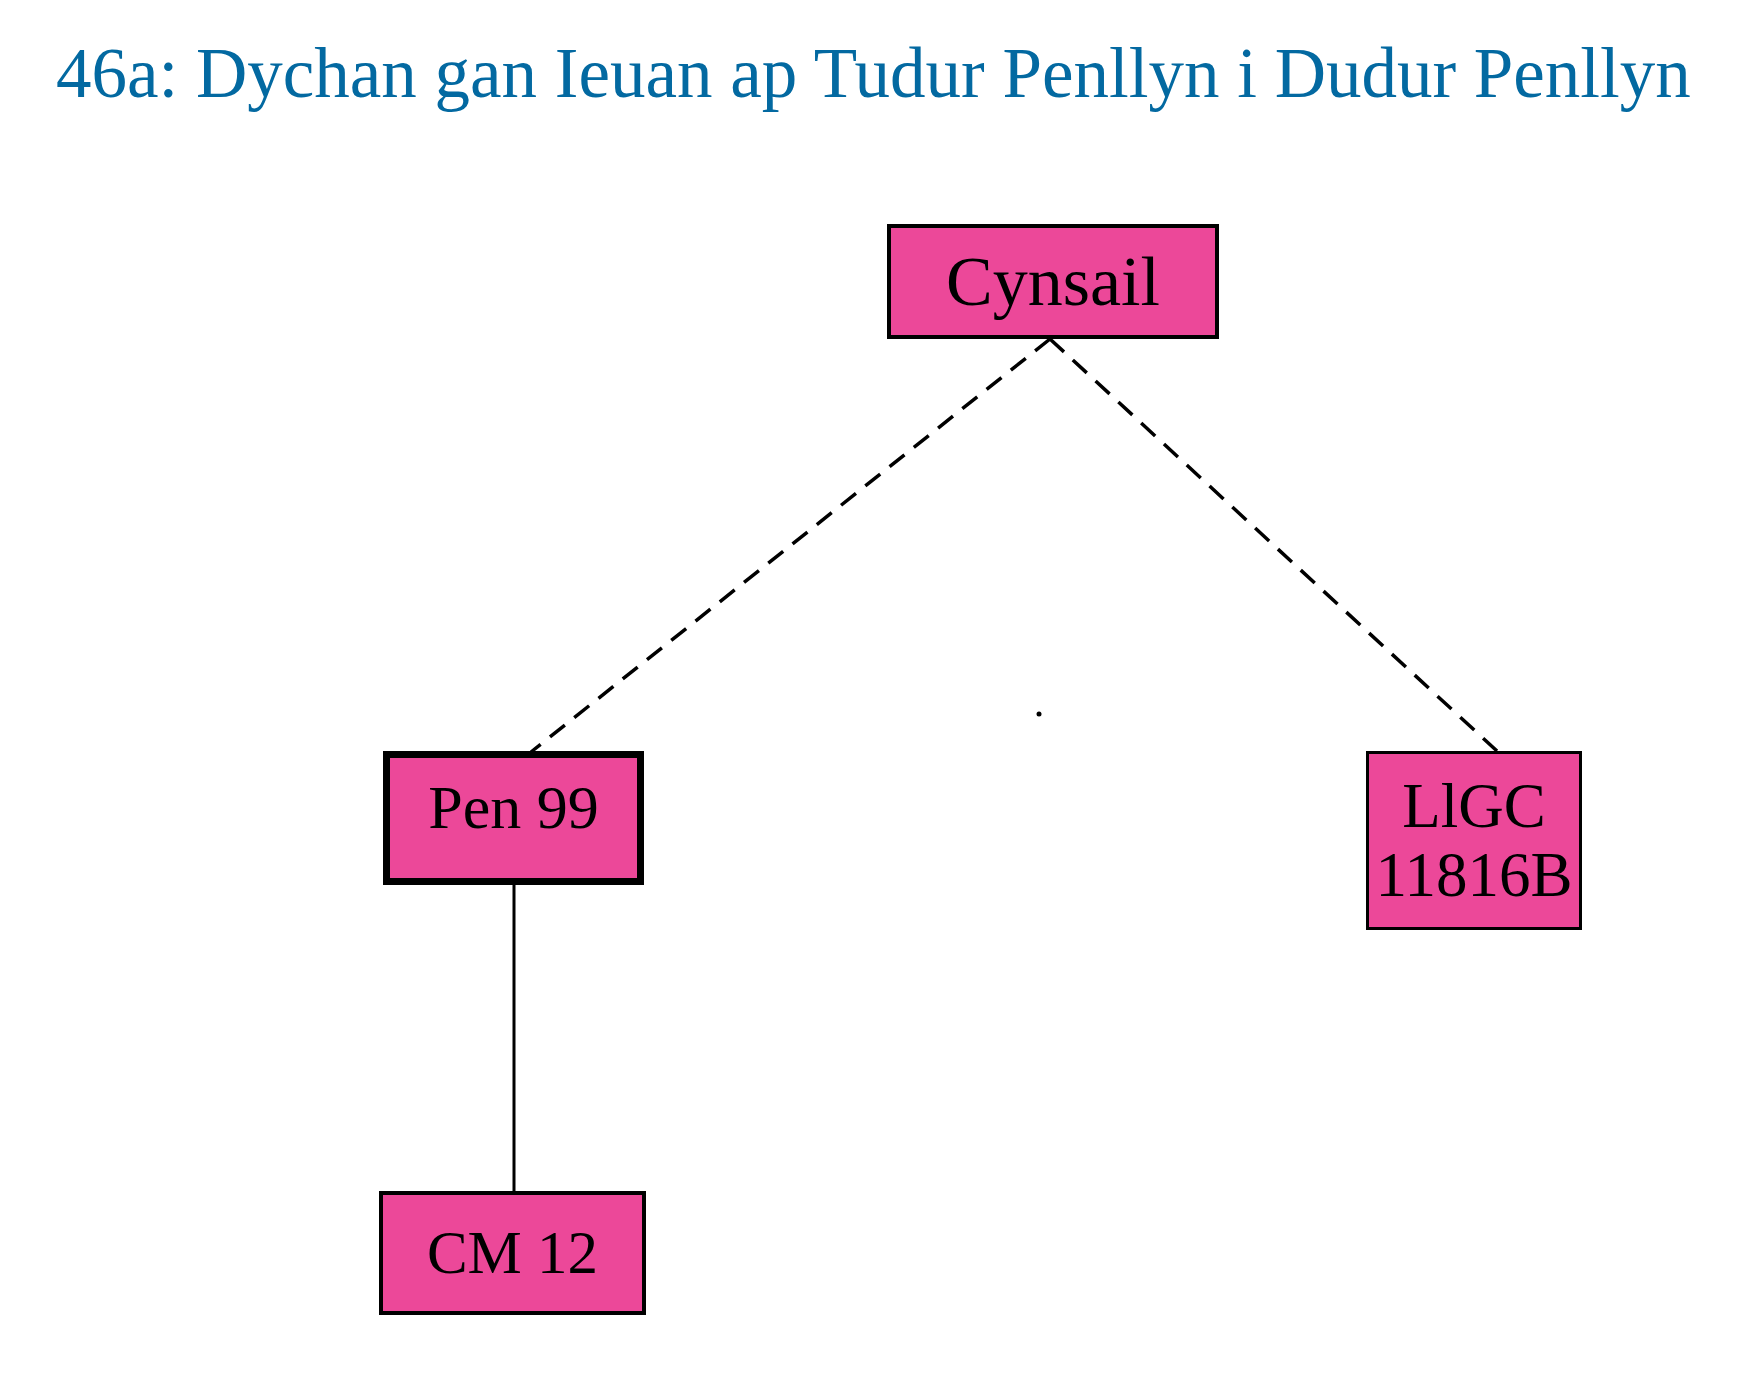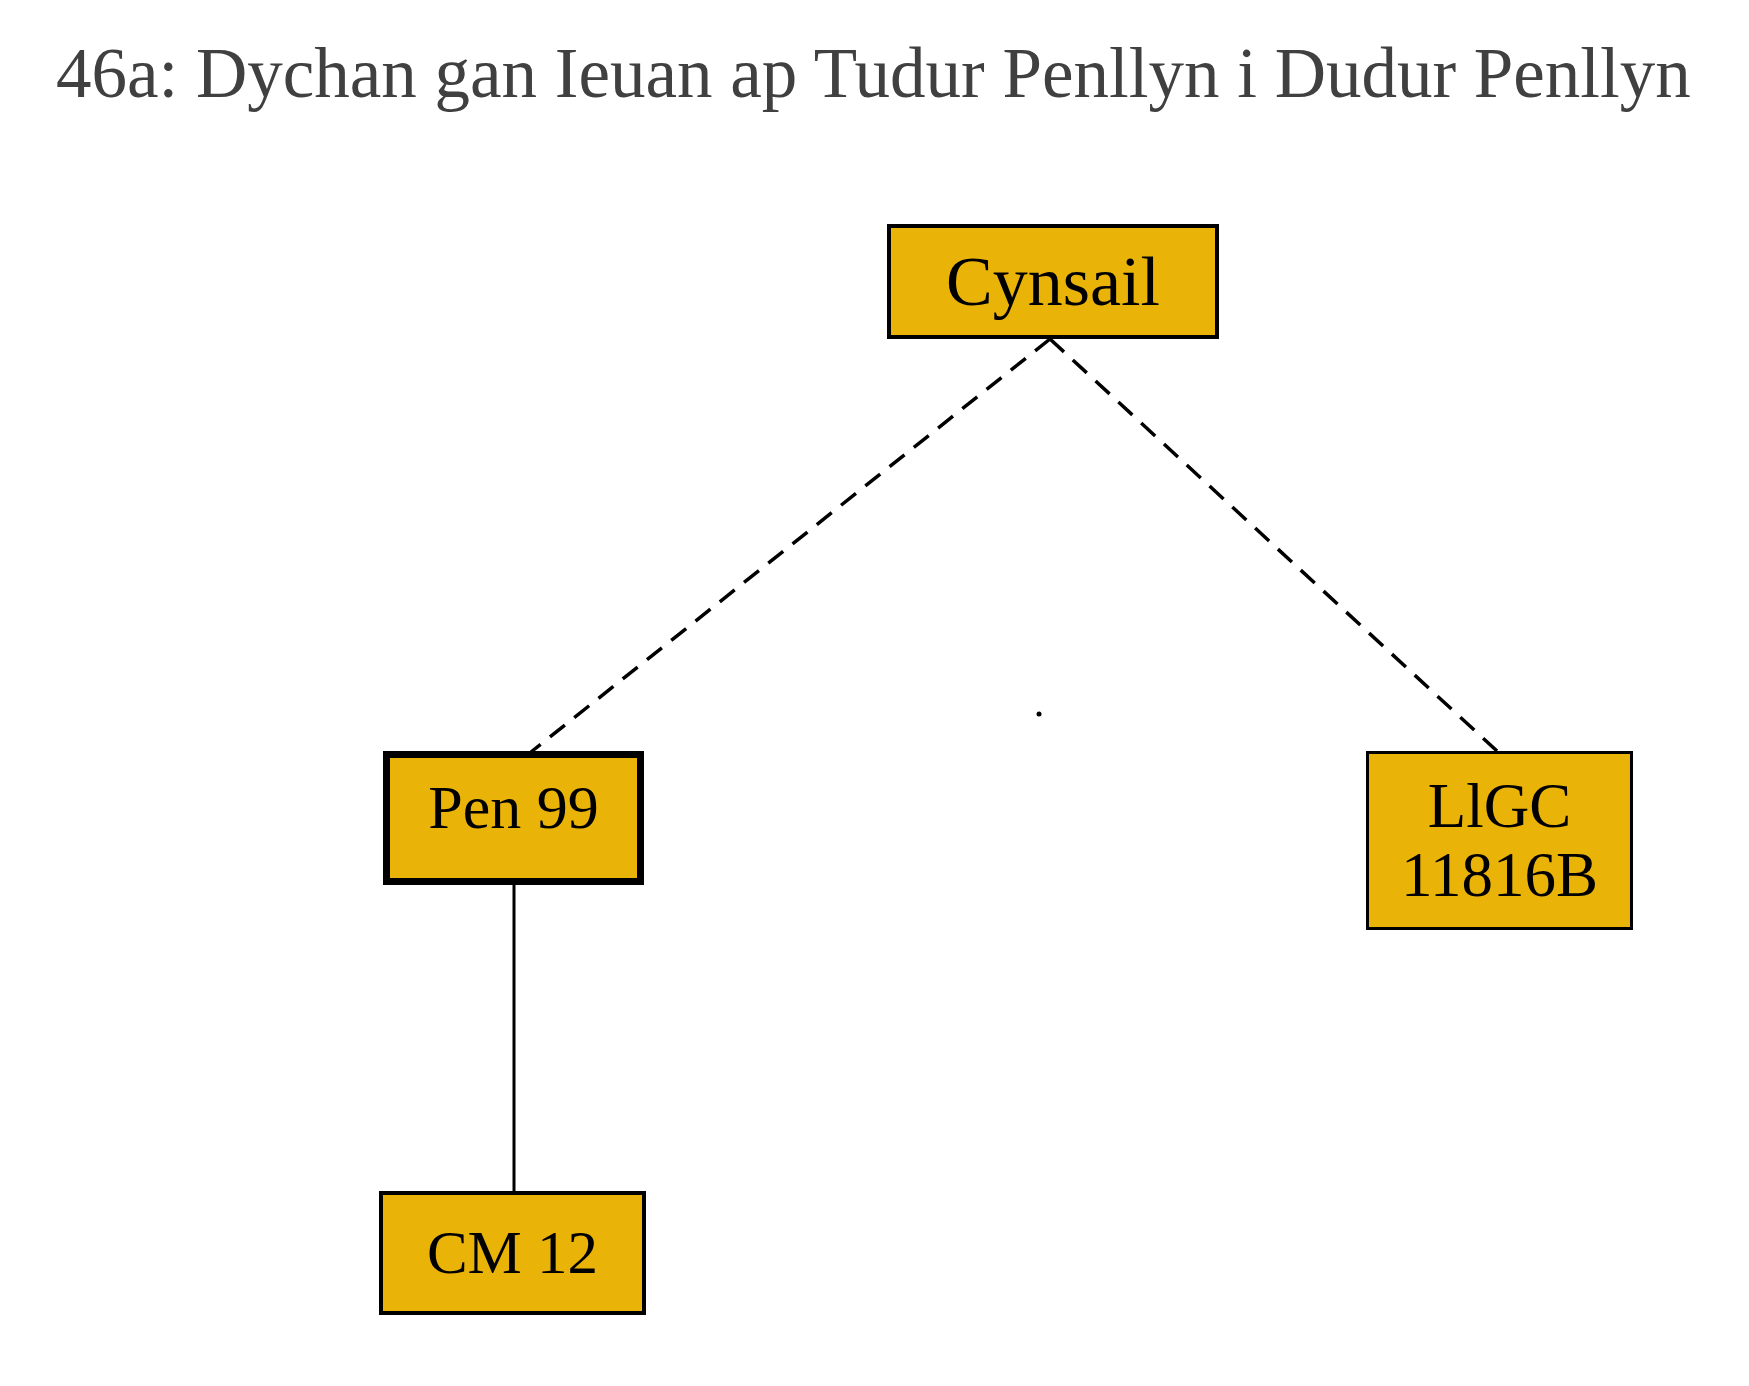--- a/index.html
+++ b/index.html
@@ -18,21 +18,21 @@
   }
   .title {
     position: absolute;
     left: 56px;
     top: 34px;
     margin: 0;
     font-size: 71px;
     font-weight: normal;
     line-height: 1.1;
     white-space: nowrap;
-    color: #404040;
+    color: #0369a1;
   }
   .edges-layer {
     position: absolute;
     left: 0;
     top: 0;
     width: 1749px;
     height: 1386px;
   }
   .edge {
     stroke: #000000;
@@ -41,21 +41,21 @@
   .edge.dashed {
     stroke-width: 3.5;
     stroke-dasharray: 19 12;
   }
   .edge.solid {
     stroke-width: 3;
   }
   .node {
     position: absolute;
     box-sizing: border-box;
-    background: #eab308;
+    background: #ec4899;
     display: flex;
     flex-direction: column;
     align-items: center;
     justify-content: center;
     text-align: center;
     line-height: 1.08;
   }
   .node-cynsail {
     left: 887px;
     top: 224px;
@@ -69,21 +69,21 @@
     top: 751px;
     width: 261px;
     height: 134px;
     border: 7px solid #000000;
     font-size: 62px;
     padding-bottom: 22px;
   }
   .node-llgc {
     left: 1366px;
     top: 751px;
-    width: 267px;
+    width: 216px;
     height: 179px;
     border: 3px solid #000000;
     font-size: 63px;
   }
   .node-cm12 {
     left: 379px;
     top: 1191px;
     width: 267px;
     height: 124px;
     border: 4px solid #000000;

